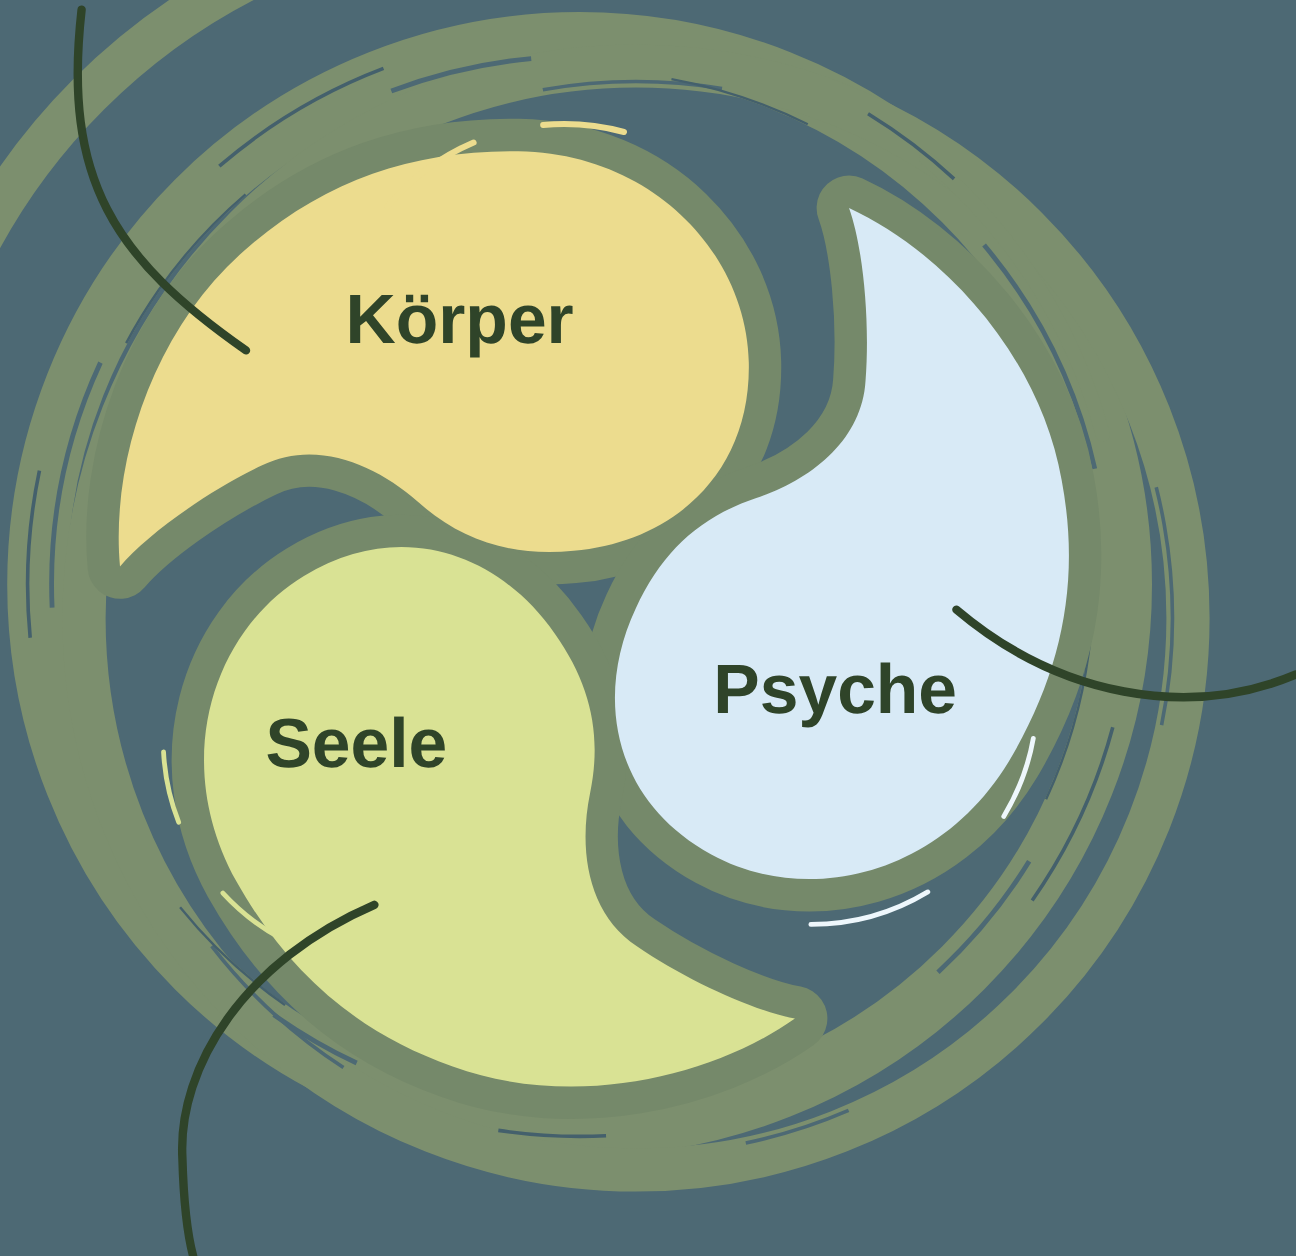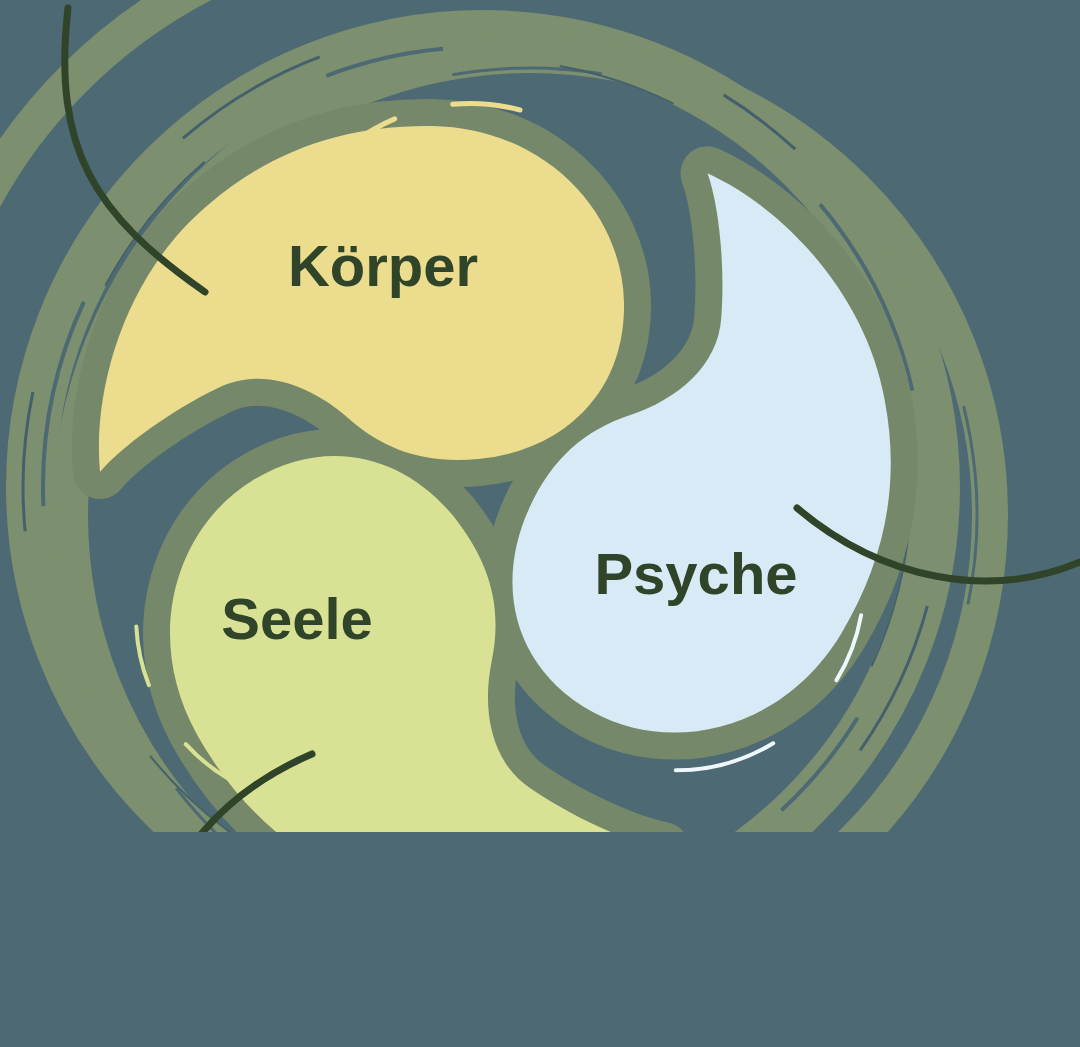--- a/index.html
+++ b/index.html
@@ -3,21 +3,21 @@
 <meta charset="utf-8">
 <style>
   html, body {
     margin: 0;
     padding: 0;
     background: #4d6974;
   }
   .stage {
     position: relative;
     width: 1080px;
-    height: 832px;
+    height: 1047px;
     overflow: hidden;
     font-family: "Liberation Sans", sans-serif;
   }
   svg { display: block; }
   text.seg-label {
     font-family: "Liberation Sans", sans-serif;
     font-weight: 700;
     font-size: 58px;
     letter-spacing: 0px;
   }

